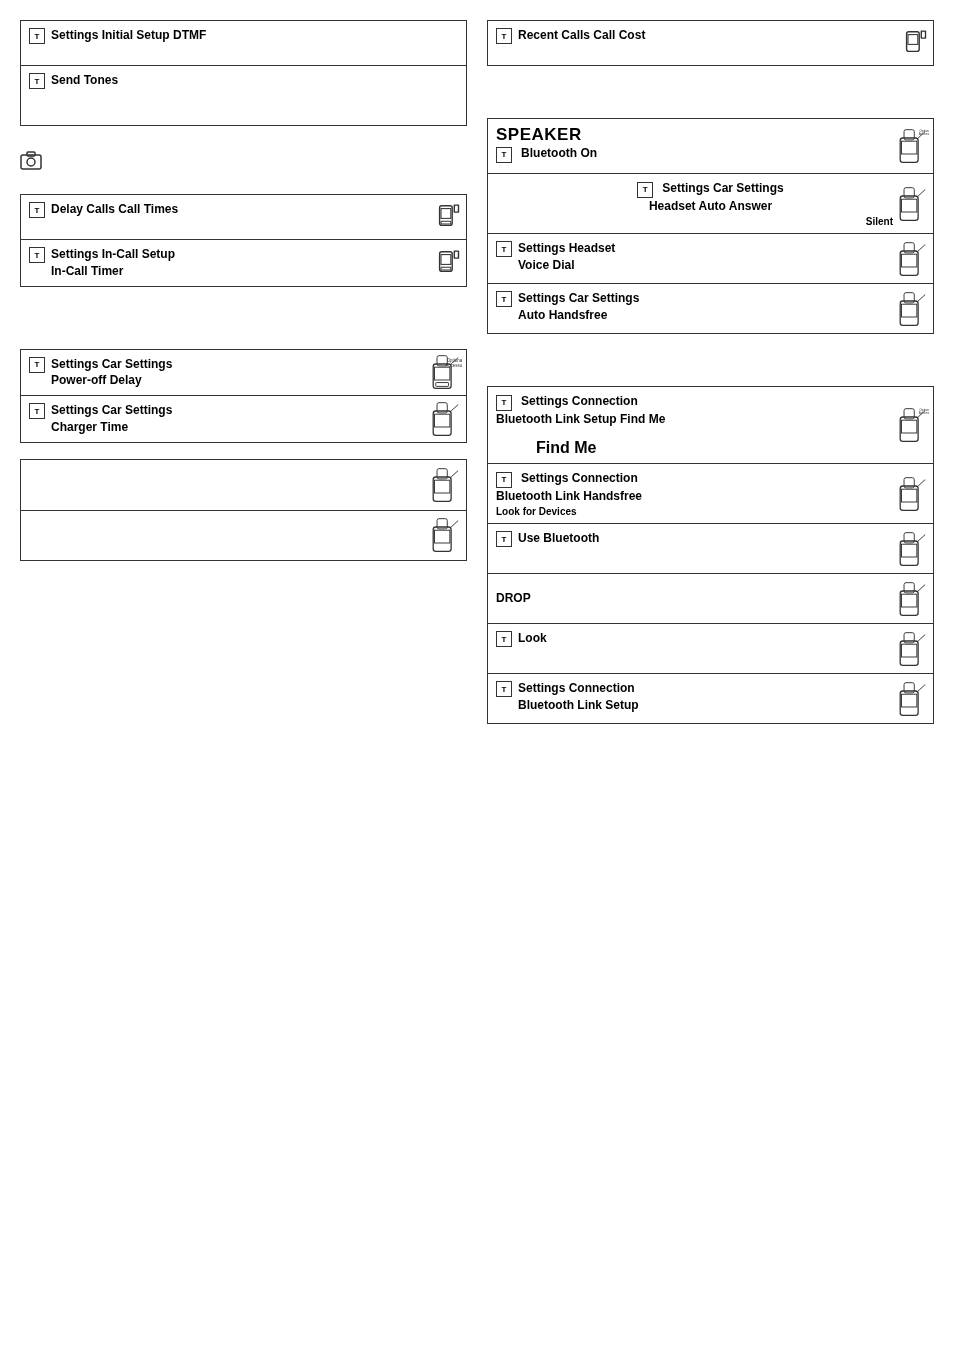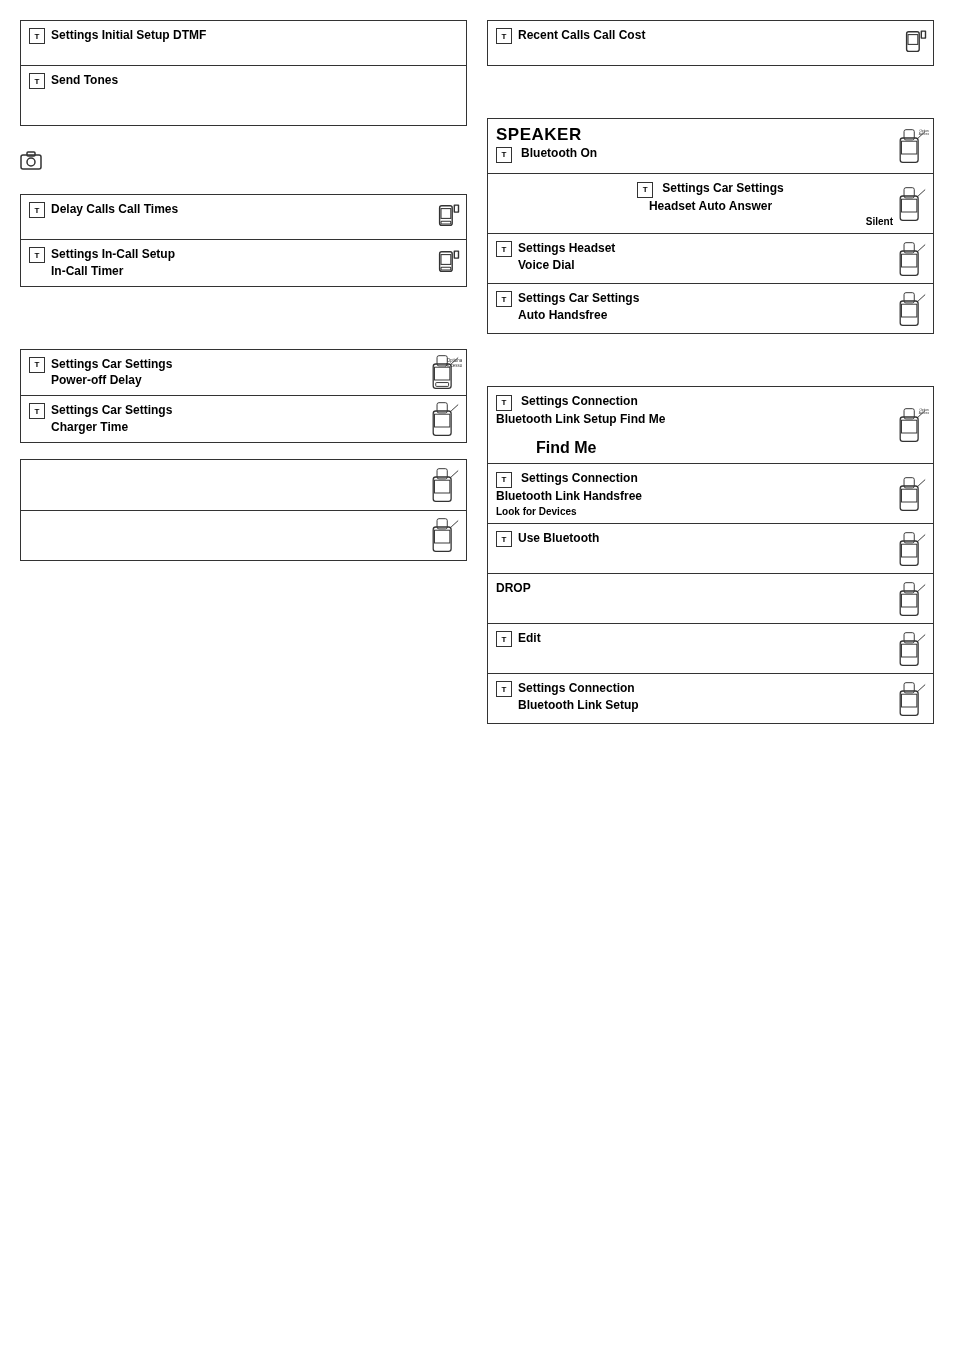--- a/index.html
+++ b/index.html
@@ -317,36 +317,36 @@
           <span class="menu-text">Use Bluetooth</span>
         </div>
         <svg width="32" height="36" viewBox="0 0 50 55" style="position:absolute;right:4px;top:50%;transform:translateY(-50%);">
           <rect x="5" y="15" width="28" height="38" rx="4" fill="none" stroke="#333" stroke-width="2"></rect>
           <rect x="7" y="20" width="24" height="20" fill="none" stroke="#333" stroke-width="1.5"></rect>
           <rect x="11" y="2" width="16" height="16" rx="3" fill="none" stroke="#333" stroke-width="1.5"></rect>
           <line x1="33" y1="15" x2="44" y2="5" stroke="#333" stroke-width="1.5"></line>
         </svg>
       </div>
 
-      <div class="row" style="min-height:50px;">
+      <div class="row" style="min-height:50px;align-items:center;">
         <div class="row-content">
           <span class="menu-text">DROP</span>
         </div>
         <svg width="32" height="36" viewBox="0 0 50 55" style="position:absolute;right:4px;top:50%;transform:translateY(-50%);">
           <rect x="5" y="15" width="28" height="38" rx="4" fill="none" stroke="#333" stroke-width="2"></rect>
           <rect x="7" y="20" width="24" height="20" fill="none" stroke="#333" stroke-width="1.5"></rect>
           <rect x="11" y="2" width="16" height="16" rx="3" fill="none" stroke="#333" stroke-width="1.5"></rect>
           <line x1="33" y1="15" x2="44" y2="5" stroke="#333" stroke-width="1.5"></line>
         </svg>
       </div>
 
       <div class="row" style="min-height:50px;">
         <div class="row-content">
           <span class="menu-icon">T</span>
-          <span class="menu-text">Edit</span>
+          <span class="menu-text">Look</span>
         </div>
         <svg width="32" height="36" viewBox="0 0 50 55" style="position:absolute;right:4px;top:50%;transform:translateY(-50%);">
           <rect x="5" y="15" width="28" height="38" rx="4" fill="none" stroke="#333" stroke-width="2"></rect>
           <rect x="7" y="20" width="24" height="20" fill="none" stroke="#333" stroke-width="1.5"></rect>
           <rect x="11" y="2" width="16" height="16" rx="3" fill="none" stroke="#333" stroke-width="1.5"></rect>
           <line x1="33" y1="15" x2="44" y2="5" stroke="#333" stroke-width="1.5"></line>
         </svg>
       </div>
 
       <div class="row" style="min-height:50px;">

